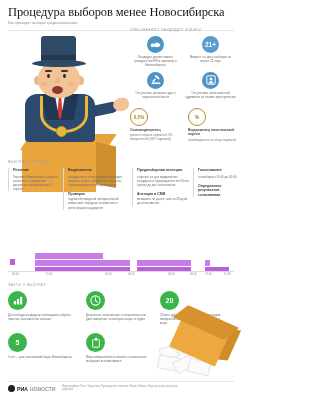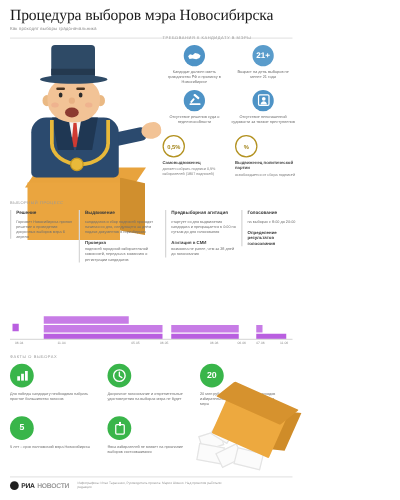--- a/index.html
+++ b/index.html
@@ -143,21 +143,21 @@
   .logo-nov{font-size:5.4px;font-weight:bold;color:#9b9b9b;letter-spacing:-.2px;}
   .credits{position:absolute;left:62px;top:385px;width:120px;
     font-size:2.6px;line-height:3.4px;color:#9a9a9a;}
 </style>
 </head>
 <body>
 
 <div class="page">
 
   <div class="header">
-    <h1 class="title">Процедура выборов мэра Новосибирска</h1>
+    <h1 class="title">Процедура выборов менее Новосибирска</h1>
     <div class="subtitle">Как проходят выборы градоначальника</div>
   </div>
   <div class="rule"></div>
 
   <div class="hero">
     <div class="mayor">
       <div class="podium-top"></div>
       <div class="arm"></div>
       <div class="hand"></div>
       <div class="body-suit"></div>

